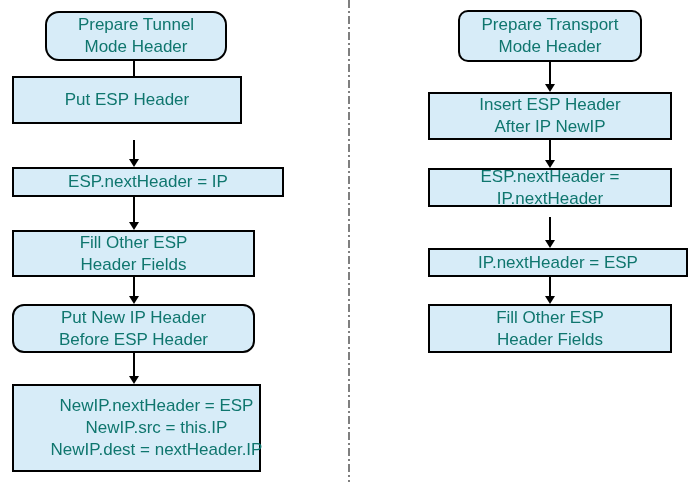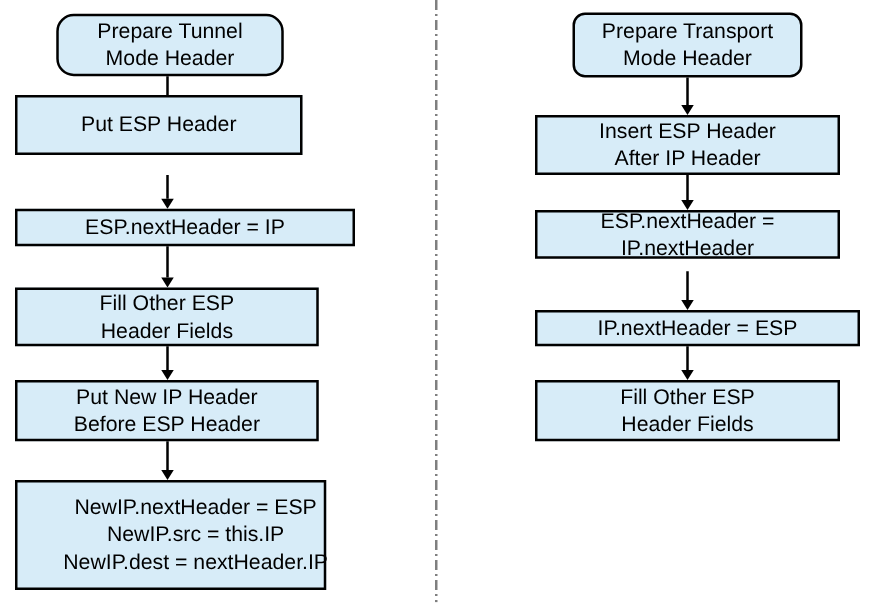--- a/index.html
+++ b/index.html
@@ -22,21 +22,21 @@
       transparent 8px, transparent 11px,
       #7f7f7f 11px, #7f7f7f 13px,
       transparent 13px, transparent 16px
     );
   }
   .node {
     position: absolute;
     box-sizing: border-box;
     border: 2px solid #000000;
     background: #d7ecf8;
-    color: #000000;
+    color: #0f766e;
     display: flex;
     flex-direction: column;
     align-items: center;
     justify-content: center;
     text-align: center;
     font-size: 17px;
     line-height: 22px;
   }
   .node.terminal { border-radius: 14px; }
   .node .line { display: block; white-space: nowrap; }
@@ -98,21 +98,21 @@
   <div class="node" style="left:12px; top:230px; width:243px; height:47px;">
     <span class="line">Fill Other ESP</span>
     <span class="line">Header Fields</span>
   </div>
 
   <div class="arrow" style="left:128px; top:277px; height:27px;">
     <div class="arrow-line"></div>
     <div class="arrow-head"></div>
   </div>
 
-  <div class="node" style="left:12px; top:304px; width:243px; height:49px;">
+  <div class="node" style="left:12px; top:304px; width:243px; height:49px;border-radius:12px;">
     <span class="line">Put New IP Header</span>
     <span class="line">Before ESP Header</span>
   </div>
 
   <div class="arrow" style="left:128px; top:353px; height:31px;">
     <div class="arrow-line"></div>
     <div class="arrow-head"></div>
   </div>
 
   <div class="node" style="left:12px; top:384px; width:249px; height:88px;padding-left:40px;">
@@ -126,21 +126,21 @@
     <span class="line">Mode Header</span>
   </div>
 
   <div class="arrow" style="left:544px; top:62px; height:30px;">
     <div class="arrow-line"></div>
     <div class="arrow-head"></div>
   </div>
 
   <div class="node" style="left:428px; top:92px; width:244px; height:48px;">
     <span class="line">Insert ESP Header</span>
-    <span class="line">After IP Header</span>
+    <span class="line">After IP NewIP</span>
   </div>
 
   <div class="arrow" style="left:544px; top:140px; height:28px;">
     <div class="arrow-line"></div>
     <div class="arrow-head"></div>
   </div>
 
   <div class="node" style="left:428px; top:168px; width:244px; height:39px;">
     <span class="line">ESP.nextHeader =</span>
     <span class="line">IP.nextHeader</span>

